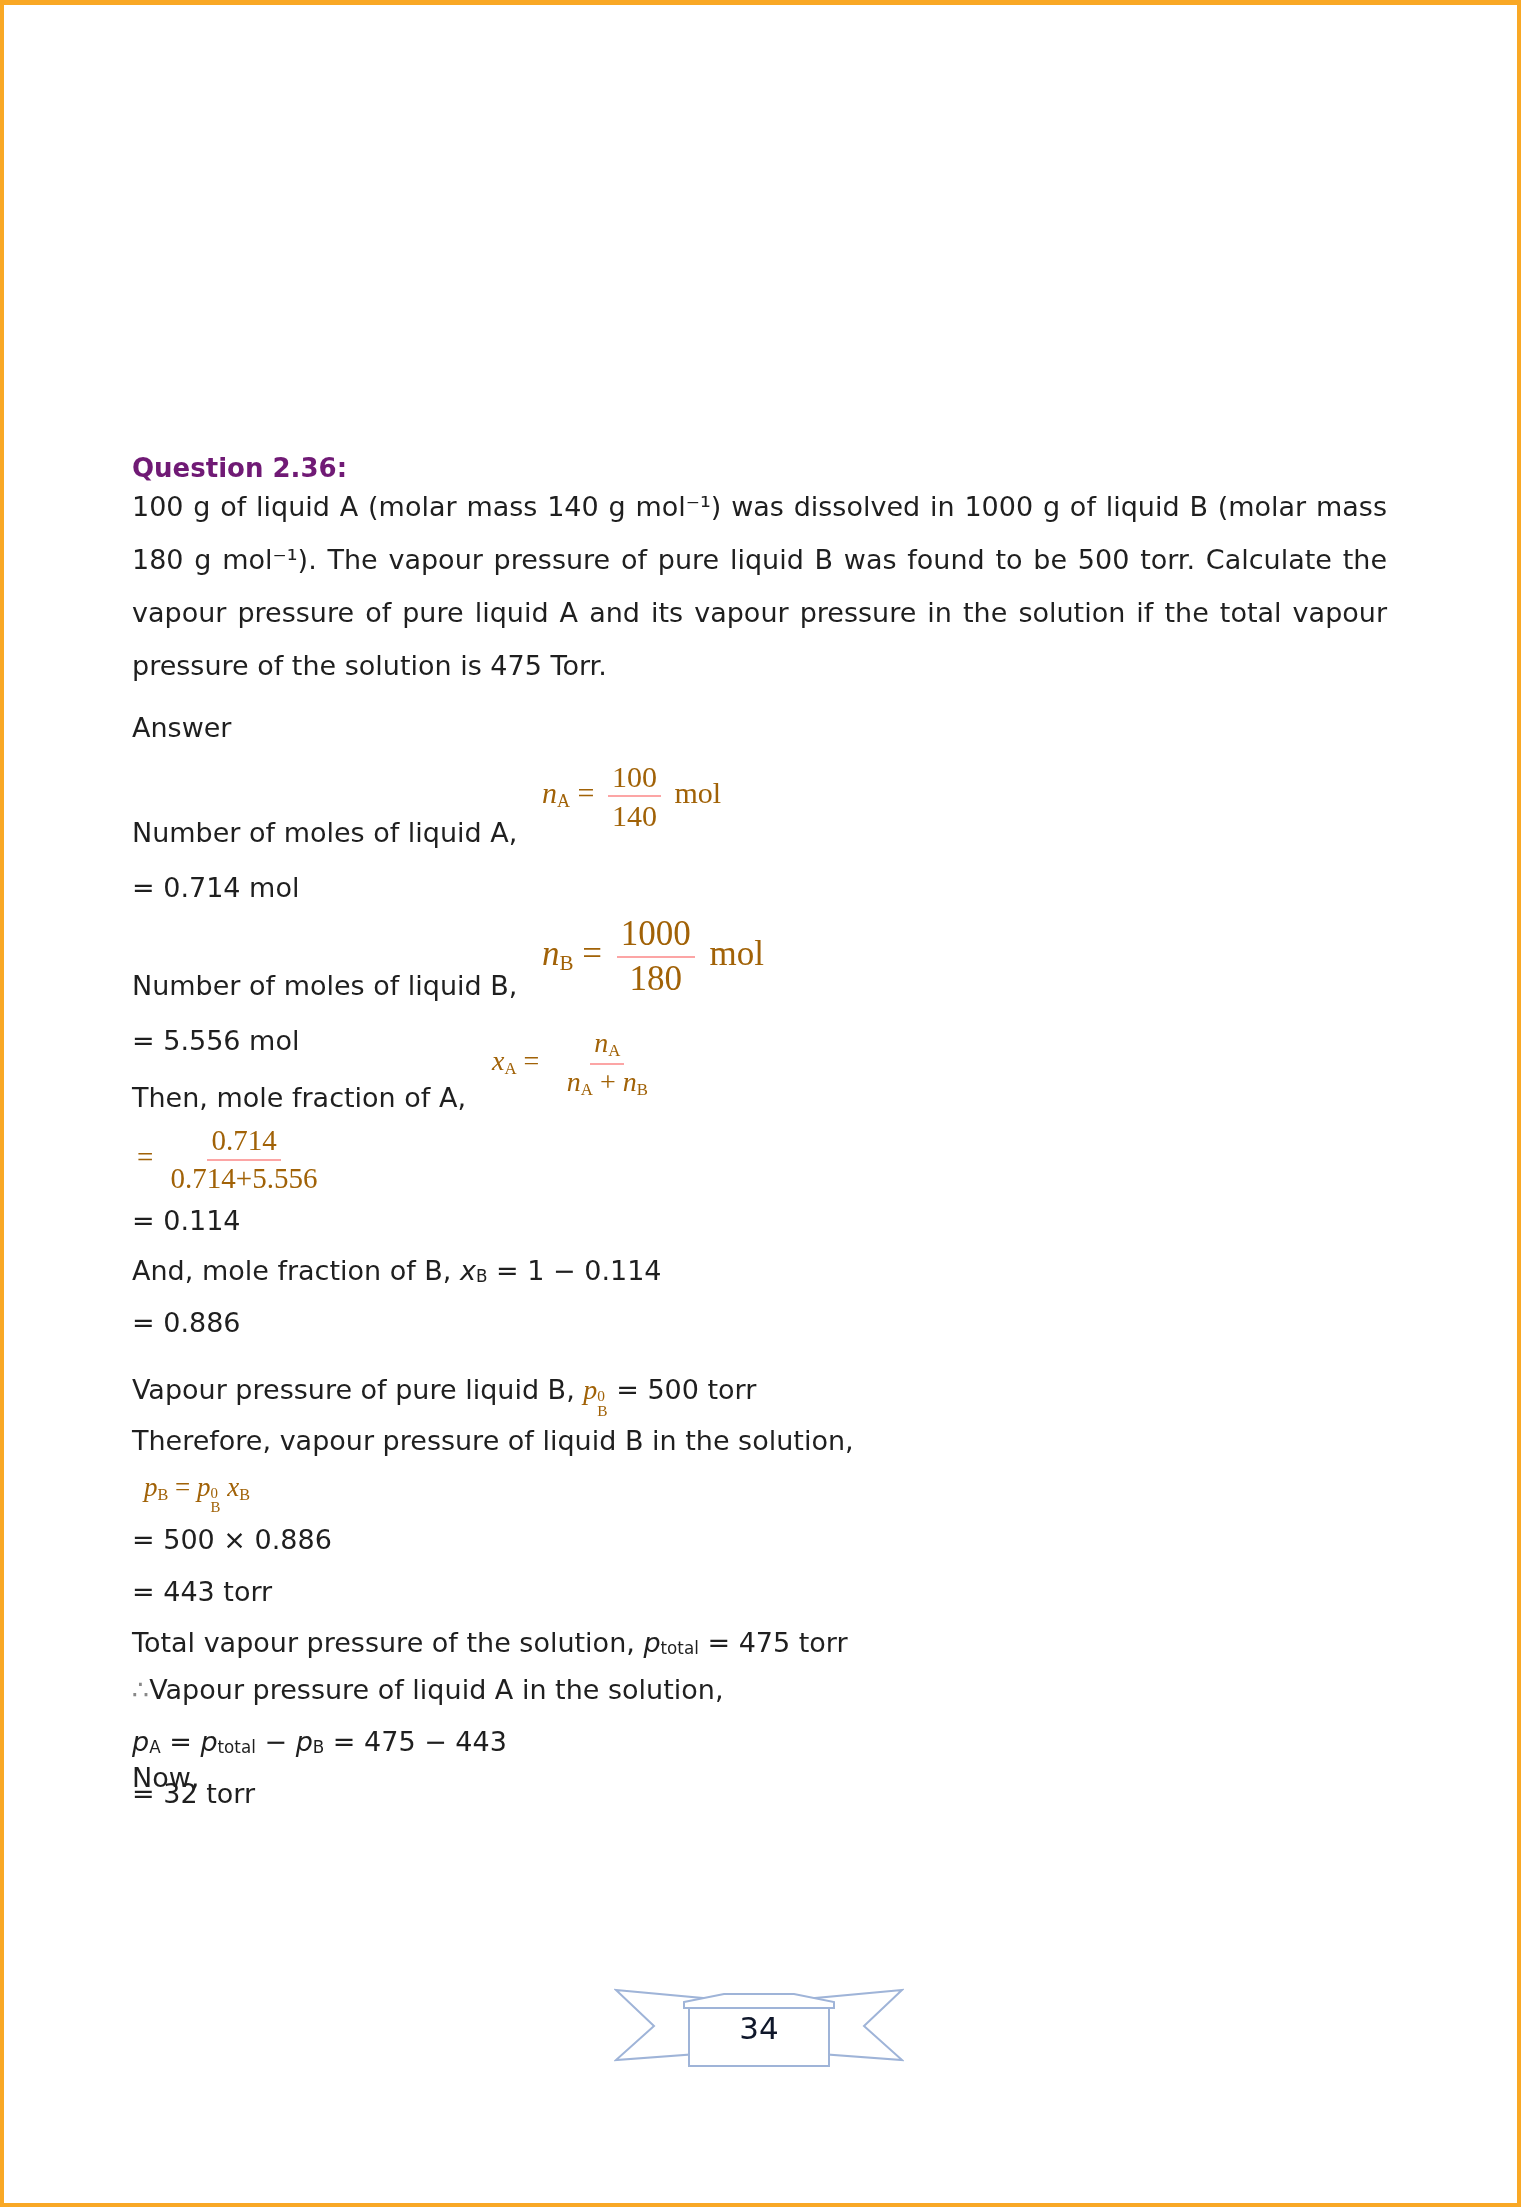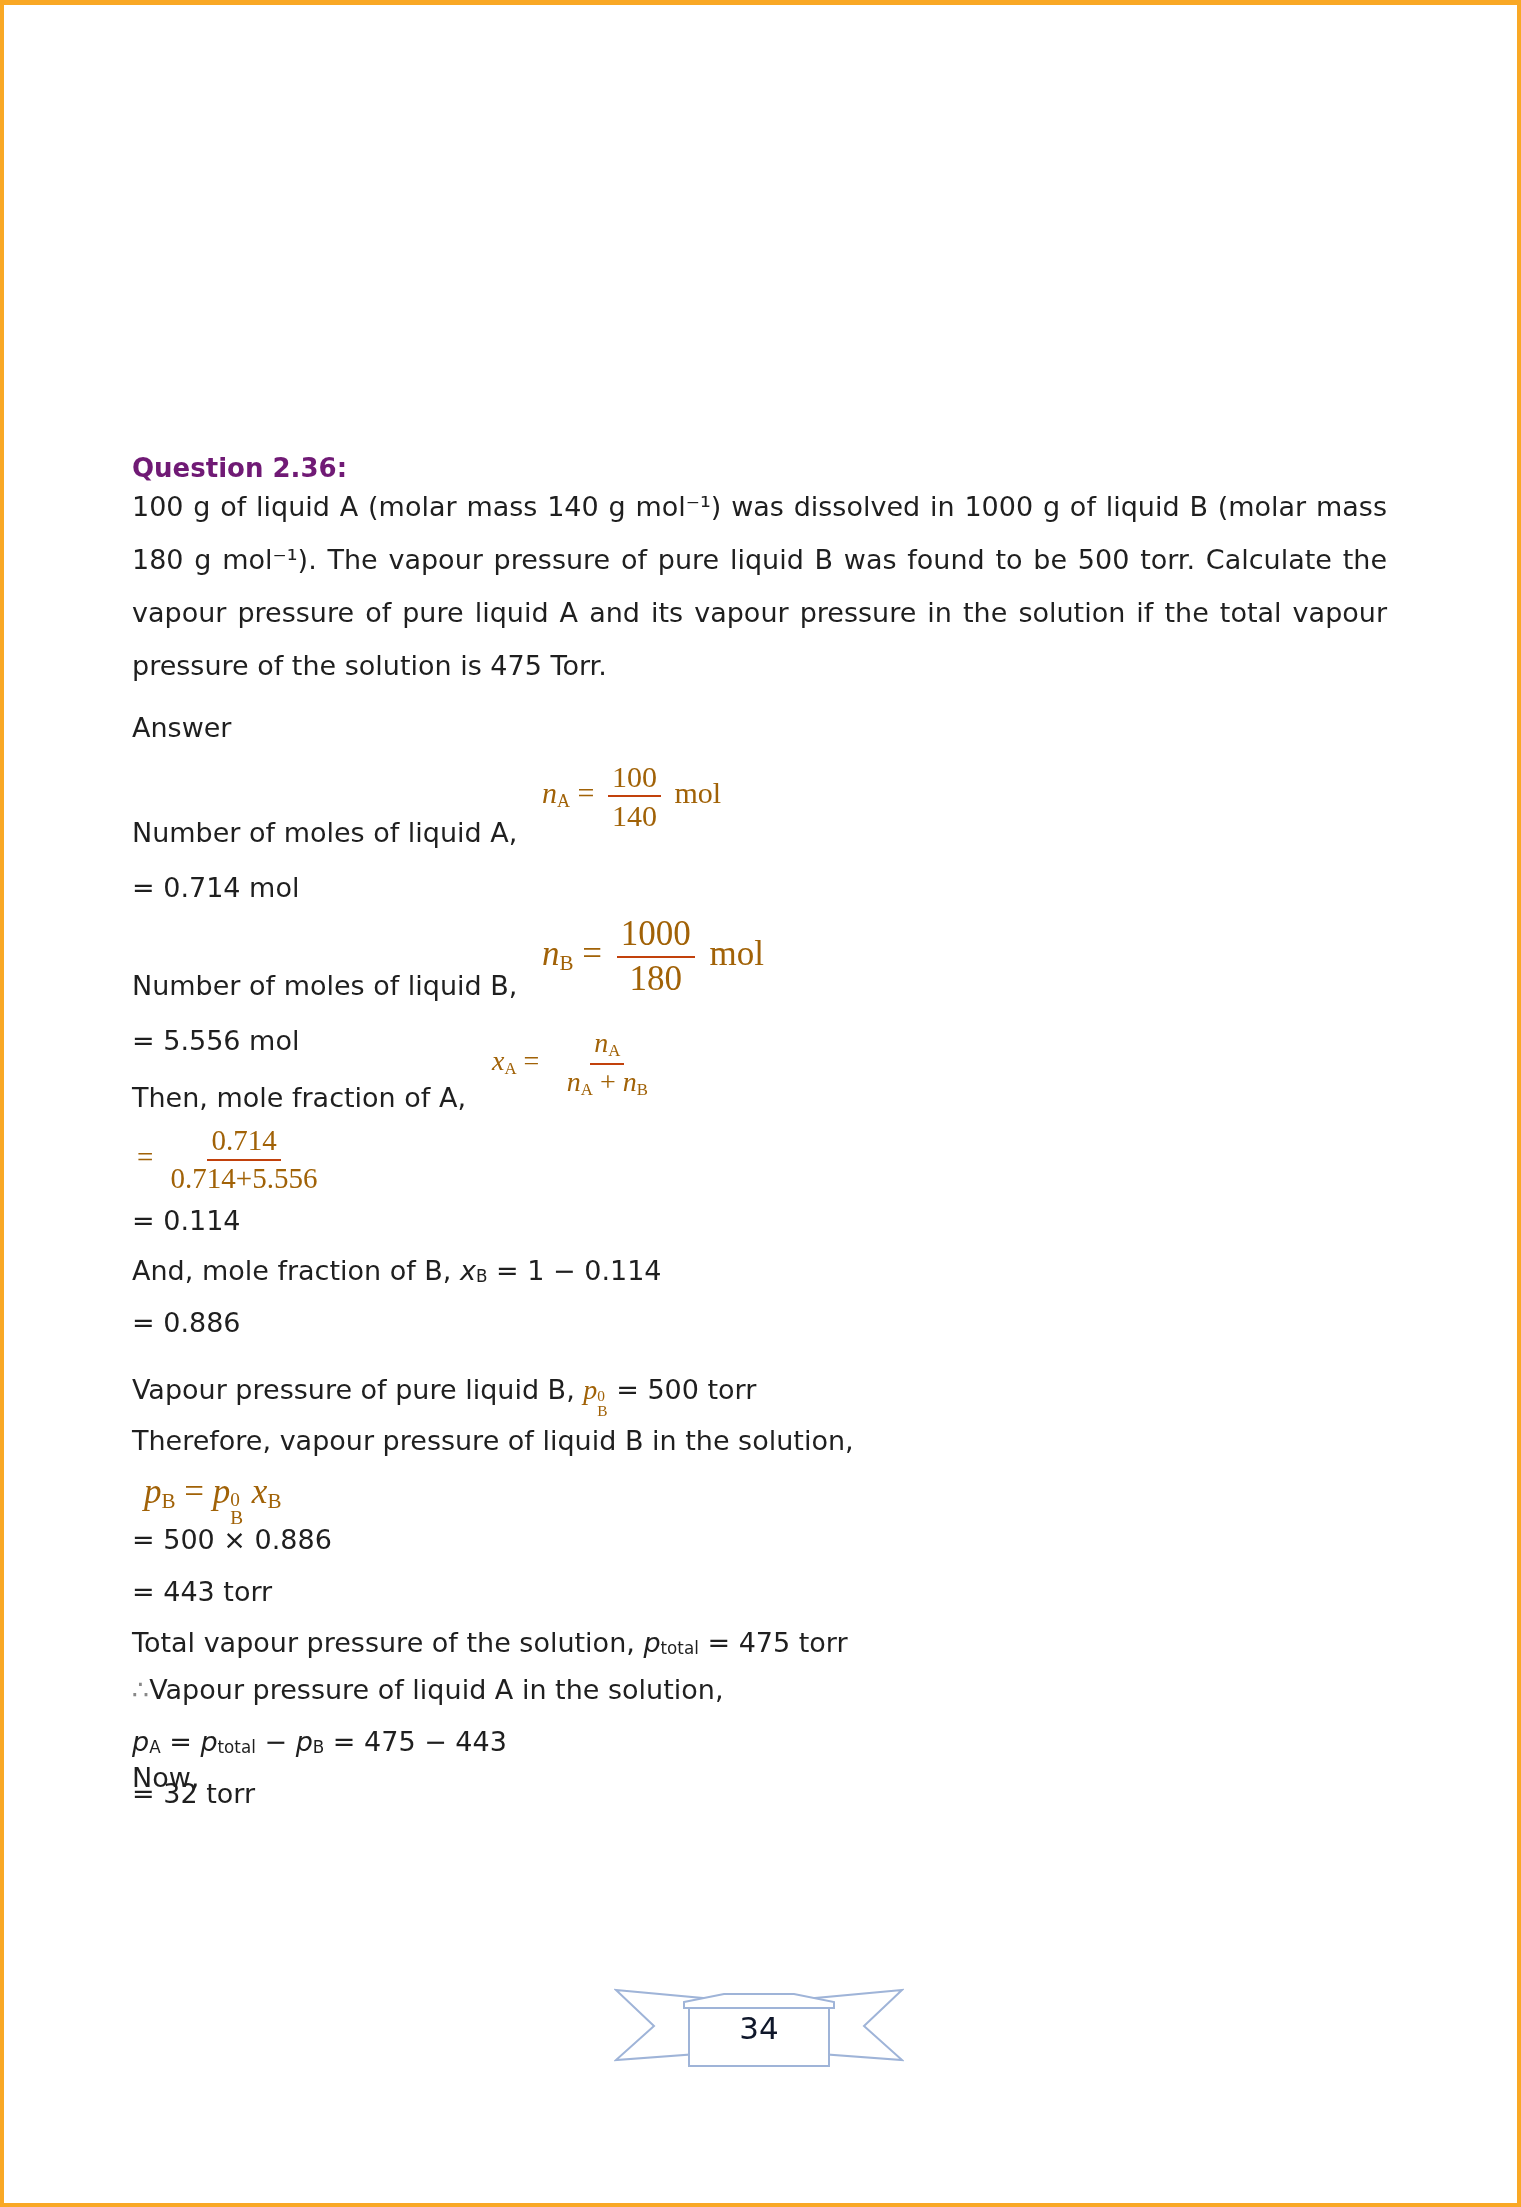--- a/index.html
+++ b/index.html
@@ -13,21 +13,21 @@
     font-family: "DejaVu Sans", sans-serif; font-size: 27px; color: #1f1f1f;
   }
   .line { position: absolute; left: 0; white-space: nowrap; line-height: 36px; }
   .q-title { color: #701a75; font-weight: bold; font-size: 26px; }
   .para { position: absolute; left: 0; width: 1255px; line-height: 53px; text-align: justify; }
   .math {
     font-family: Liberation Serif, serif; color: #a16207;
     position: absolute; white-space: nowrap;
   }
   .frac { display: inline-flex; flex-direction: column; align-items: center; vertical-align: middle; margin: 0 6px; }
-  .frac .num { padding: 0 4px 2px; border-bottom: 2px solid #c2410c; line-height: 1.1; }
+  .frac .num { padding: 0 4px 2px; border-bottom: 2px solid #fca5a5; line-height: 1.1; }
   .frac .den { padding: 2px 4px 0; line-height: 1.1; }
   .it { font-style: italic; }
   .sub { font-size: 0.6em; vertical-align: -0.25em; }
   .supsub { display: inline-flex; flex-direction: column; font-size: 0.55em; line-height: 0.95; vertical-align: -0.15em; }
   .ptext-sub { font-size: 0.62em; vertical-align: -0.1em; }
   .page-number {
     position: absolute; left: 614px; top: 1986px; width: 290px; height: 90px;
   }
   .page-number .num-label {
     position: absolute; left: 0; width: 290px; top: 24px; text-align: center;
@@ -100,21 +100,21 @@
     <span>Vapour pressure of pure liquid B,</span>
     <span class="math" style="position:relative; font-size:28px;"><span class="it">p</span><span class="supsub">
           <span>0</span>
           <span>B</span>
         </span></span>
     <span>= 500 torr</span>
   </div>
 
   <div class="line" style="top:973px;">Therefore, vapour pressure of liquid B in the solution,</div>
 
-  <div class="math" style="left:12px; top:1022px; font-size:35px;">
+  <div class="math" style="left:12px; top:1022px; font-size:27px;">
     <span class="it">p</span><span class="sub">B</span>
     <span>=</span>
     <span class="it">p</span><span class="supsub">
         <span>0</span>
         <span>B</span>
       </span>
     <span class="it">x</span><span class="sub">B</span>
   </div>
 
   <div class="line" style="top:1072px;">= 500 × 0.886</div>

